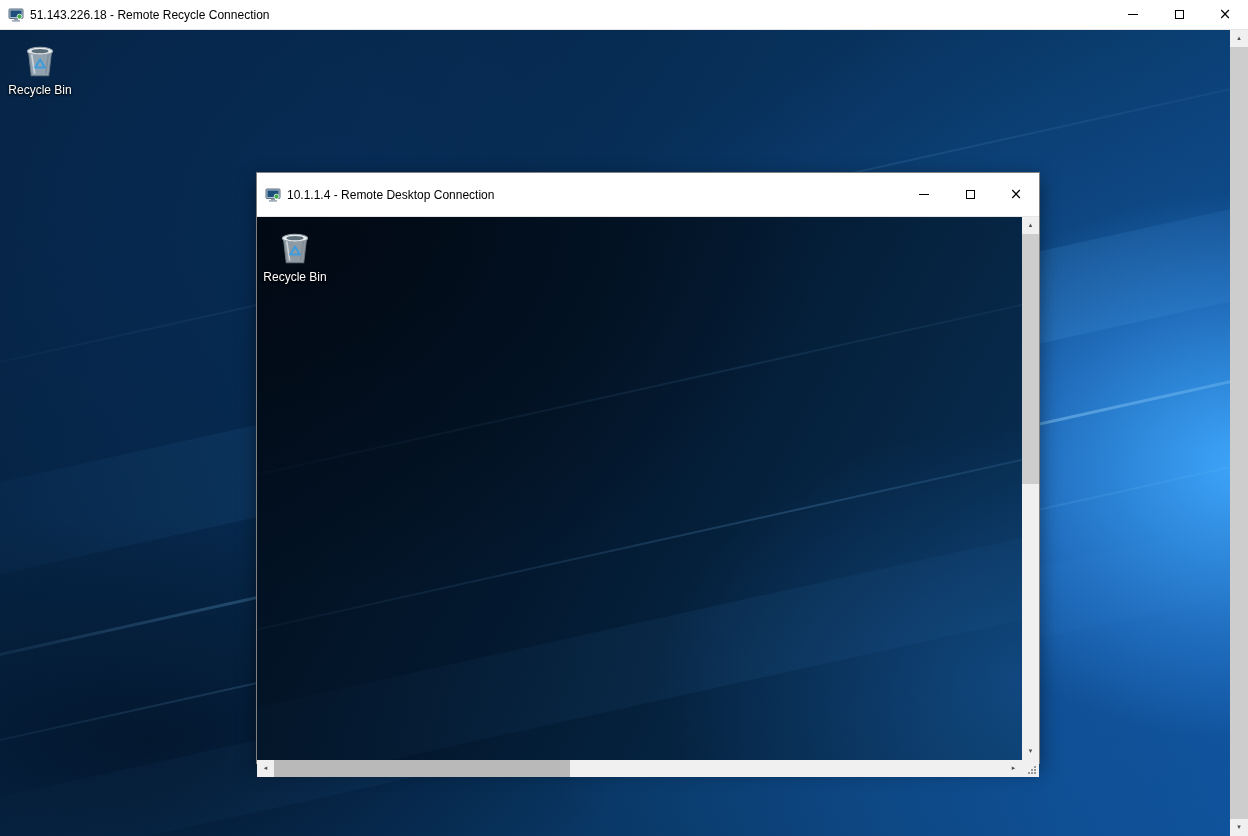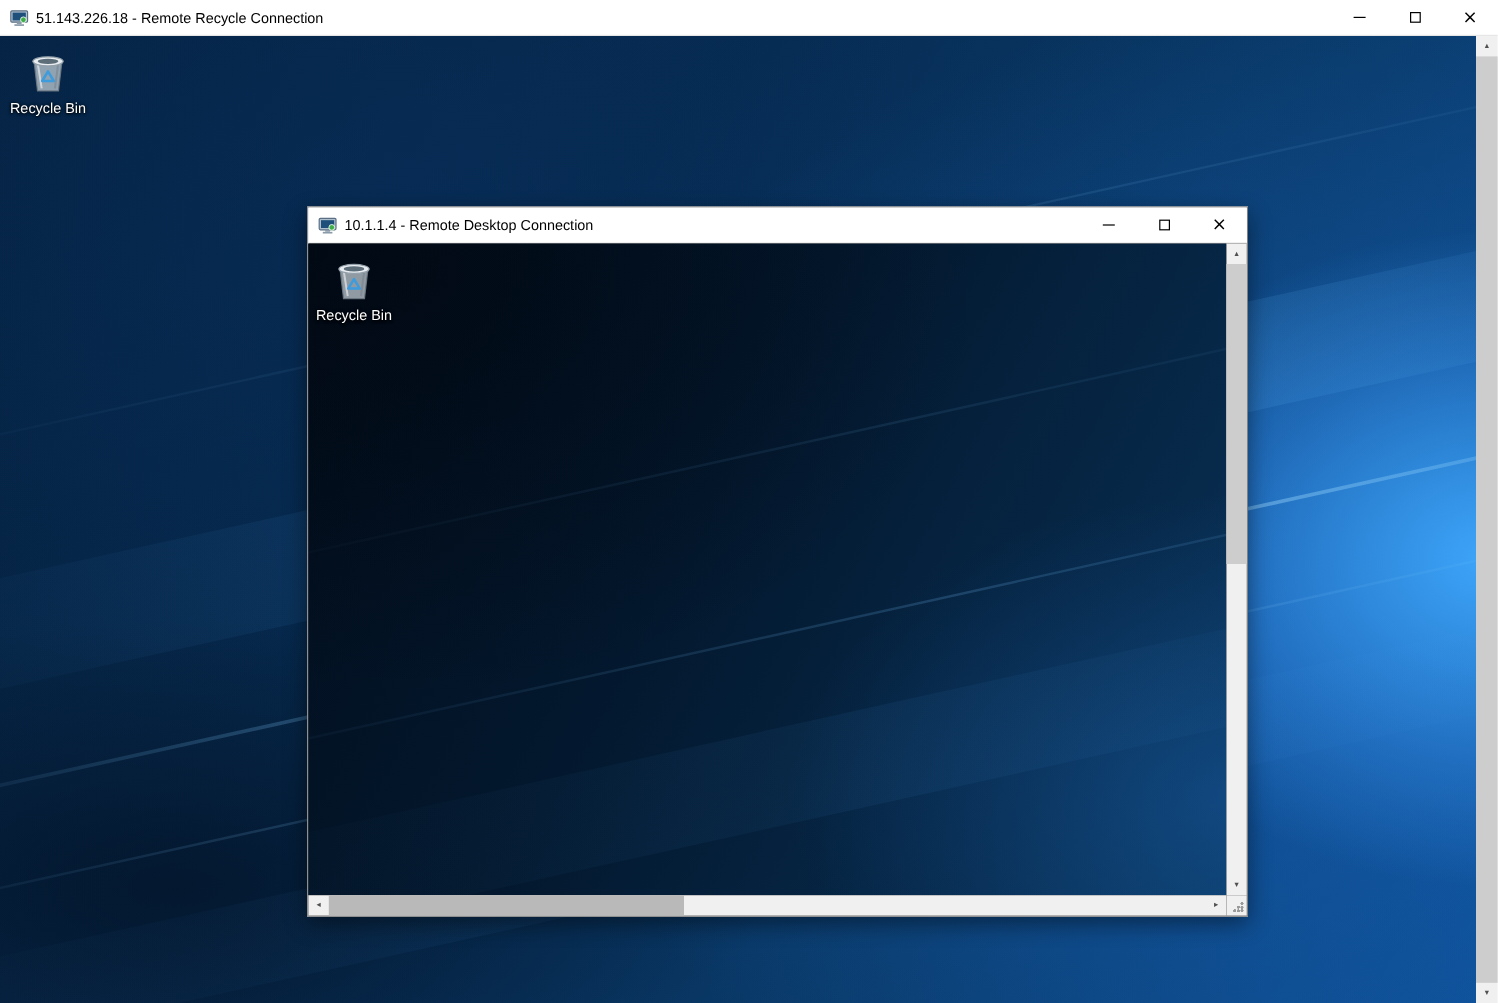--- a/index.html
+++ b/index.html
@@ -55,21 +55,21 @@
   
   .desktop-icon { position:absolute; width:70px; display:flex; flex-direction:column;
     align-items:center; cursor:default; }
   .desktop-icon svg { display:block; }
   .icon-label { margin-top:3px; font-size:12px; color:#fff; text-align:right;
     text-shadow:0 1px 2px #000, 0 0 3px rgba(0,0,0,0.9); }
 
   
   .inner-window { left:256px; top:142px; width:784px; height:592px;
     border:1px solid #808080; box-shadow:0 6px 18px rgba(0,0,0,0.45); background:#fff; }
-  .inner-window .titlebar { height:30px; }
+  .inner-window .titlebar { height:44px; }
   .inner-window .tb-btn { width:46px; }
   .inner-client { position:relative; width:782px; height:560px; background:#000; }
 
   
   .sb-arrow { display:flex; align-items:center; justify-content:center;
     color:#505050; font-size:7px; line-height:1; font-family:"DejaVu Sans", sans-serif; }
   .vscroll { position:absolute; right:0; top:0; width:17px; height:543px; background:#f0f0f0; }
   .vscroll .sb-arrow { width:17px; height:17px; }
   .vscroll .sb-down { position:absolute; bottom:0; left:0; }
   .v-thumb { position:absolute; left:0; width:17px; top:17px; height:250px; background:#cdcdcd; }

